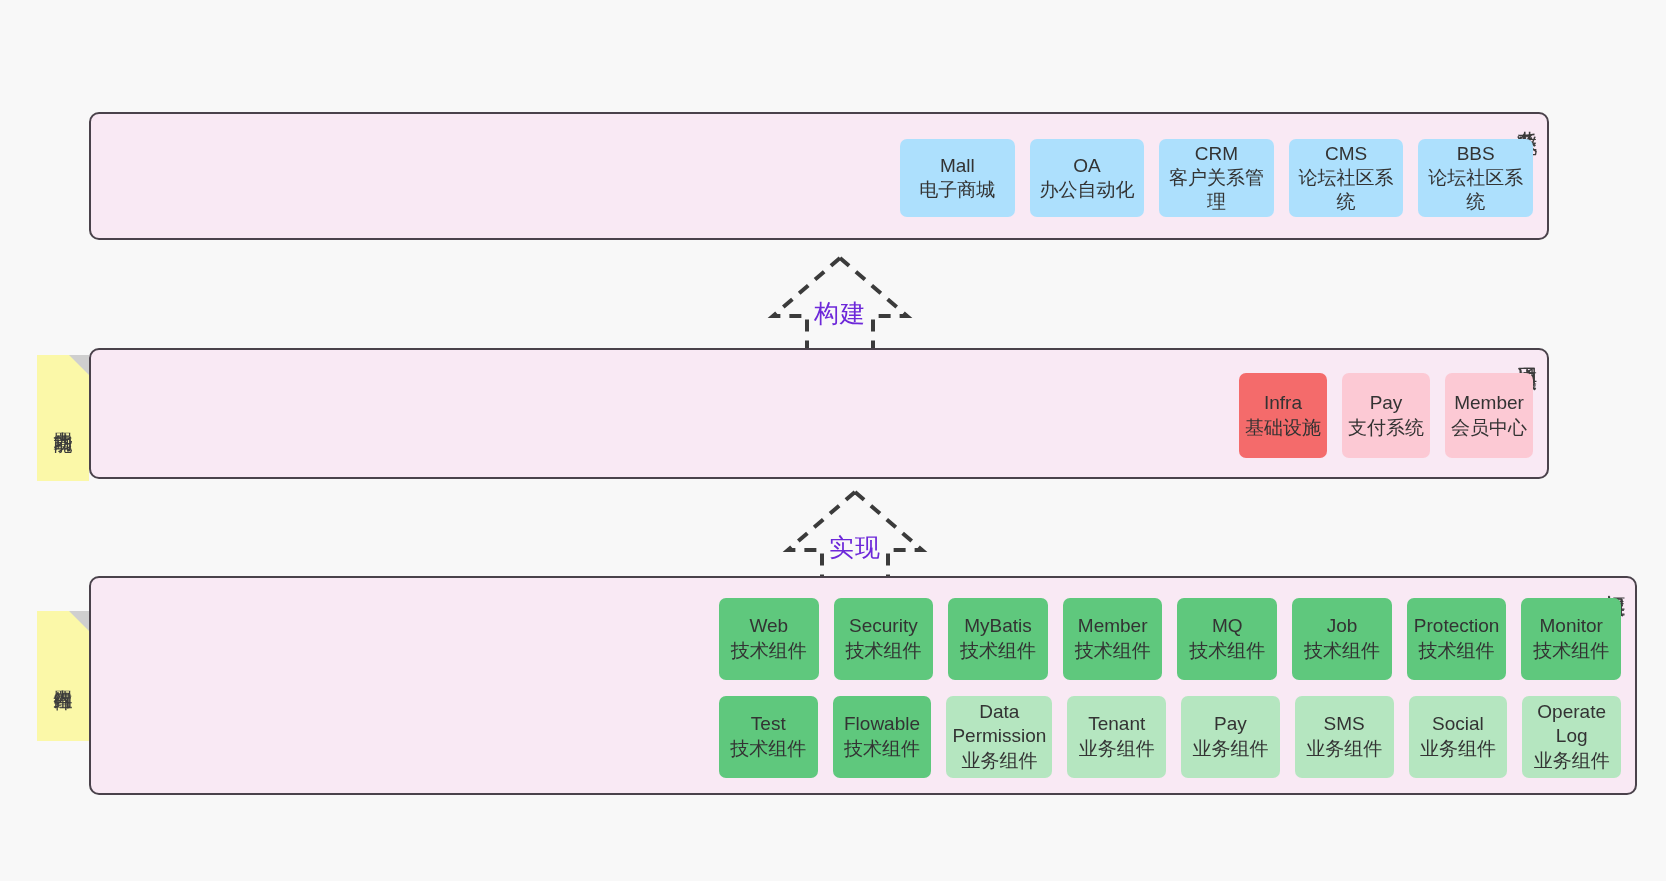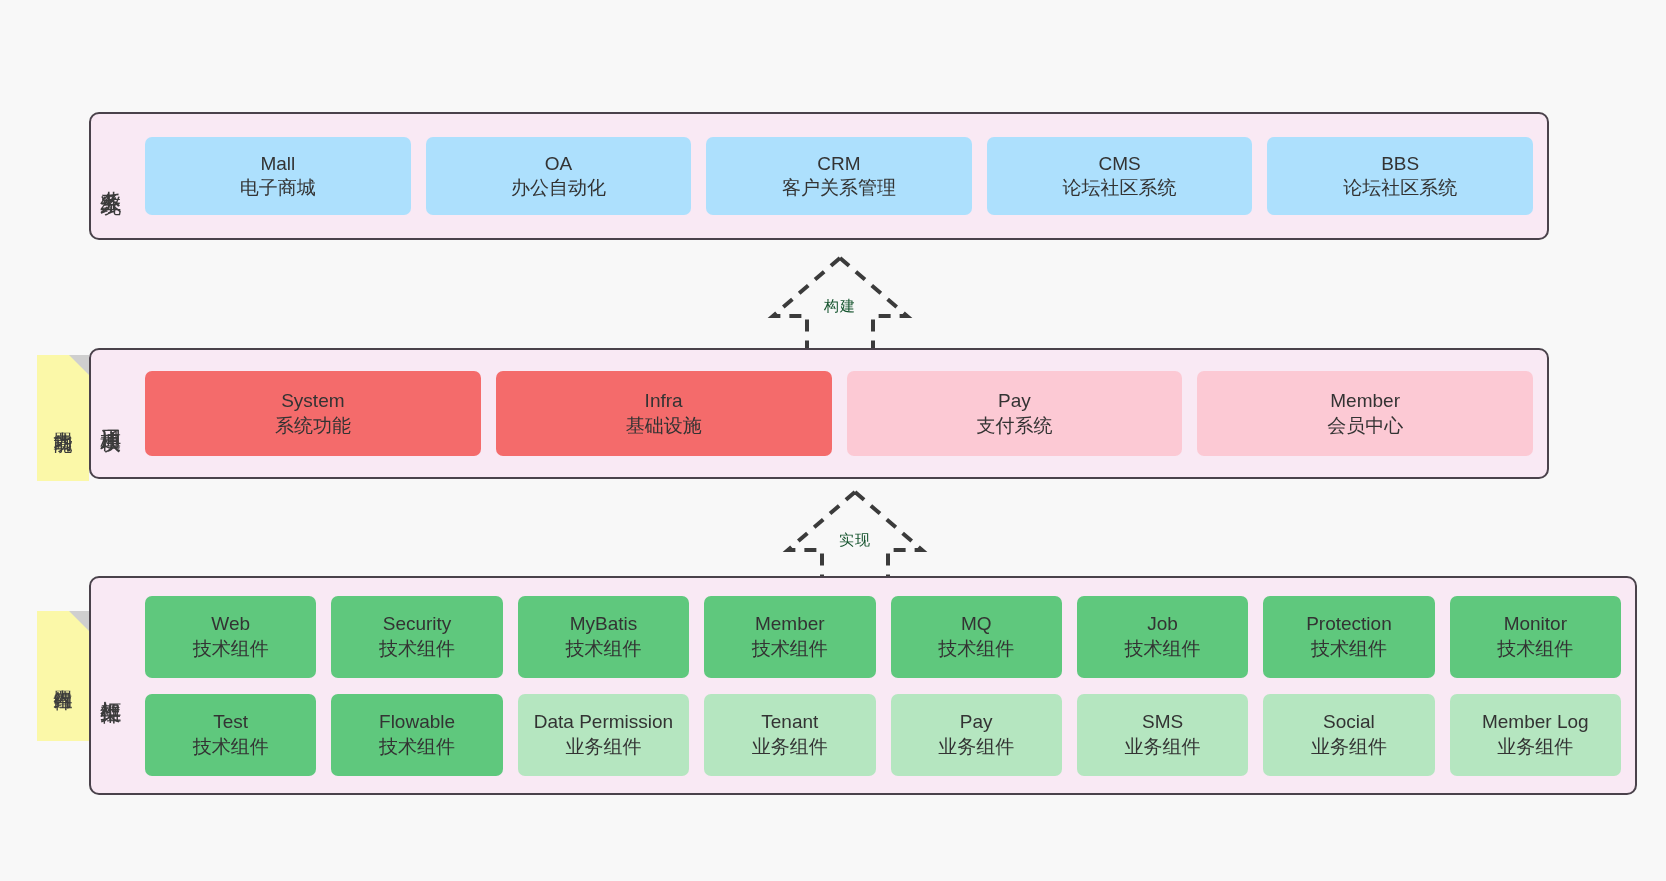--- a/index.html
+++ b/index.html
@@ -17,21 +17,22 @@
   }
 
   
   .layer {
     position: absolute;
     box-sizing: border-box;
     background: #f9e9f4;
     border: 2px solid #4a424b;
     border-radius: 10px;
     display: flex;
-    align-items: center;
+    flex-direction: column;
+    align-items: flex-end;
   }
   .layer-title {
     flex: 0 0 auto;
     width: 36px;
     display: flex;
     align-items: center;
     justify-content: center;
     font-size: 21px;
     line-height: 1.12;
     letter-spacing: 1px;
@@ -122,22 +123,22 @@
     width: 170px;
     height: 100px;
   }
   .arrow svg { display: block; width: 100%; height: 100%; }
   .arrow-label {
     position: absolute;
     left: 0;
     right: 0;
     top: 45px;
     text-align: center;
-    font-size: 15px;
-    color: #14532d;
+    font-size: 25px;
+    color: #6d28d9;
     letter-spacing: 1px;
   }
   #arrow-build  { left: 755px; top: 252px; }
   #arrow-impl   { left: 770px; top: 486px; }
 </style>
 </head>
 <body>
 
 <div class="layer" id="layer-business">
   <div class="layer-title">业务系统</div>
@@ -177,24 +178,20 @@
 <div class="note" id="note-functions">
   <span>内置功能</span>
   <span class="fold"></span>
 </div>
 
 <div class="layer" id="layer-modules">
   <div class="layer-title">通用模块</div>
   <div class="layer-body">
     <div class="row">
       <div class="card red h-mod">
-        <span class="t1">System</span>
-        <span class="t2">系统功能</span>
-      </div>
-      <div class="card red h-mod">
         <span class="t1">Infra</span>
         <span class="t2">基础设施</span>
       </div>
       <div class="card pink h-mod">
         <span class="t1">Pay</span>
         <span class="t2">支付系统</span>
       </div>
       <div class="card pink h-mod">
         <span class="t1">Member</span>
         <span class="t2">会员中心</span>
@@ -277,19 +274,19 @@
       </div>
       <div class="card lightgreen h-frame">
         <span class="t1">SMS</span>
         <span class="t2">业务组件</span>
       </div>
       <div class="card lightgreen h-frame">
         <span class="t1">Social</span>
         <span class="t2">业务组件</span>
       </div>
       <div class="card lightgreen h-frame">
-        <span class="t1">Member Log</span>
+        <span class="t1">Operate Log</span>
         <span class="t2">业务组件</span>
       </div>
     </div>
 
   </div>
 </div>
 
 </body></html>

